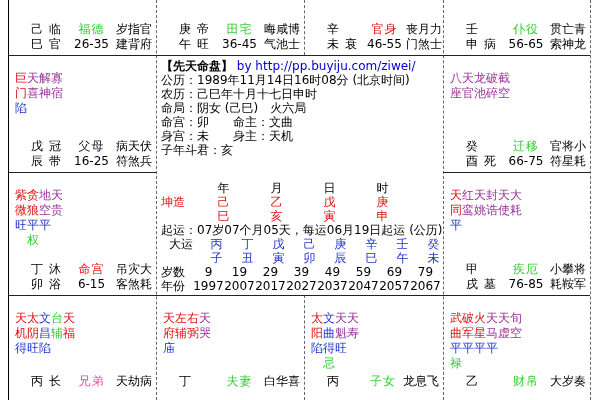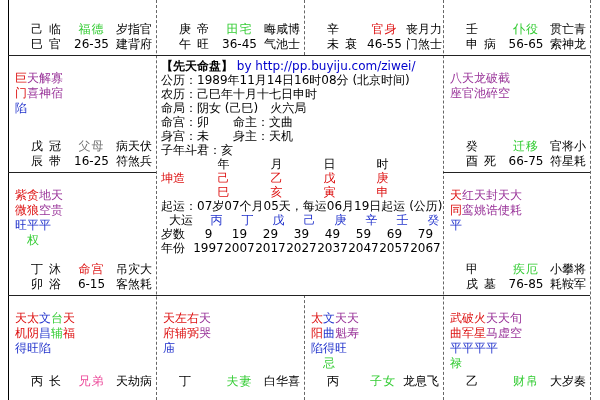--- a/index.html
+++ b/index.html
@@ -15,21 +15,21 @@
   .strip.cut{bottom:auto;top:78px;}
   .scol div{height:15px;white-space:nowrap;}
   .sleft{letter-spacing:6px;min-width:40px;}
   .smid{text-align:center;}
   .sright{text-align:right;min-width:40px;}
   .pname{letter-spacing:1px;}
   .center{position:absolute;left:157px;top:55px;width:286px;height:240px;padding:4px 0 0 4px;overflow:hidden;}
   .cline{height:14px;white-space:nowrap;}
   .ctitle{font-weight:bold;}
   .curl{color:#0000cc;}
-  .pillars{margin-top:0;}
+  .pillars{margin-top:24px;}
   .prow,.drow{height:14px;white-space:nowrap;}
   .plabel{display:inline-block;width:36px;}
   .pcol{display:inline-block;width:53px;text-align:center;}
   .dlabel{display:inline-block;width:32px;}
   .dcol{display:inline-block;width:31px;text-align:center;}
   .c-r{color:#dd1111;} .c-p{color:#993399;} .c-b{color:#2233cc;} .c-g{color:#33cc33;} .c-k{color:#000;}
   .red{color:#dd1111;} .blue{color:#2233cc;margin-left:8px;}
 </style>
 </head>
 <body>
@@ -120,21 +120,21 @@
         <div><span class="c-r">巨</span><span class="c-p">天</span><span class="c-p">解</span><span class="c-p">寡</span></div>
         <div><span class="c-r">门</span><span class="c-p">喜</span><span class="c-p">神</span><span class="c-p">宿</span></div>
         <div><span class="c-b">陷</span></div>
       </div>
     <div class="strip">
       <div class="scol sleft">
         <div>戊冠</div>
         <div>辰带</div>
       </div>
       <div class="scol smid">
-        <div class="pname" style="color: #737373;">父母</div>
+        <div class="pname" style="color: #0f172a;">父母</div>
         <div>16-25</div>
       </div>
       <div class="scol sright">
         <div>病天伏</div>
         <div>符煞兵</div>
       </div>
     </div>
   </div>
 
   <div class="cell" style="left:444px;top:56px;width:146px;height:116px;">
@@ -304,20 +304,23 @@
         <span class="plabel"></span><span><span class="pcol">巳</span><span class="pcol">亥</span><span class="pcol">寅</span><span class="pcol">申</span></span>
       </div>
     </div>
 
     <div class="cline">起运：07岁07个月05天，每运06月19日起运 (公历)</div>
 
     <div>
       <div class="drow blue">
         <span class="dlabel" style="color:#000">大运</span><span><span class="dcol">丙</span><span class="dcol">丁</span><span class="dcol">戊</span><span class="dcol">己</span><span class="dcol">庚</span><span class="dcol">辛</span><span class="dcol">壬</span><span class="dcol">癸</span></span>
       </div>
+      <div class="drow blue">
+        <span class="dlabel"></span><span><span class="dcol">子</span><span class="dcol">丑</span><span class="dcol">寅</span><span class="dcol">卯</span><span class="dcol">辰</span><span class="dcol">巳</span><span class="dcol">午</span><span class="dcol">未</span></span>
+      </div>
       <div class="drow">
         <span class="dlabel">岁数</span><span><span class="dcol">9</span><span class="dcol">19</span><span class="dcol">29</span><span class="dcol">39</span><span class="dcol">49</span><span class="dcol">59</span><span class="dcol">69</span><span class="dcol">79</span></span>
       </div>
       <div class="drow">
         <span class="dlabel">年份</span><span><span class="dcol">1997</span><span class="dcol">2007</span><span class="dcol">2017</span><span class="dcol">2027</span><span class="dcol">2037</span><span class="dcol">2047</span><span class="dcol">2057</span><span class="dcol">2067</span></span>
       </div>
     </div>
   </div>
 
 </div>

